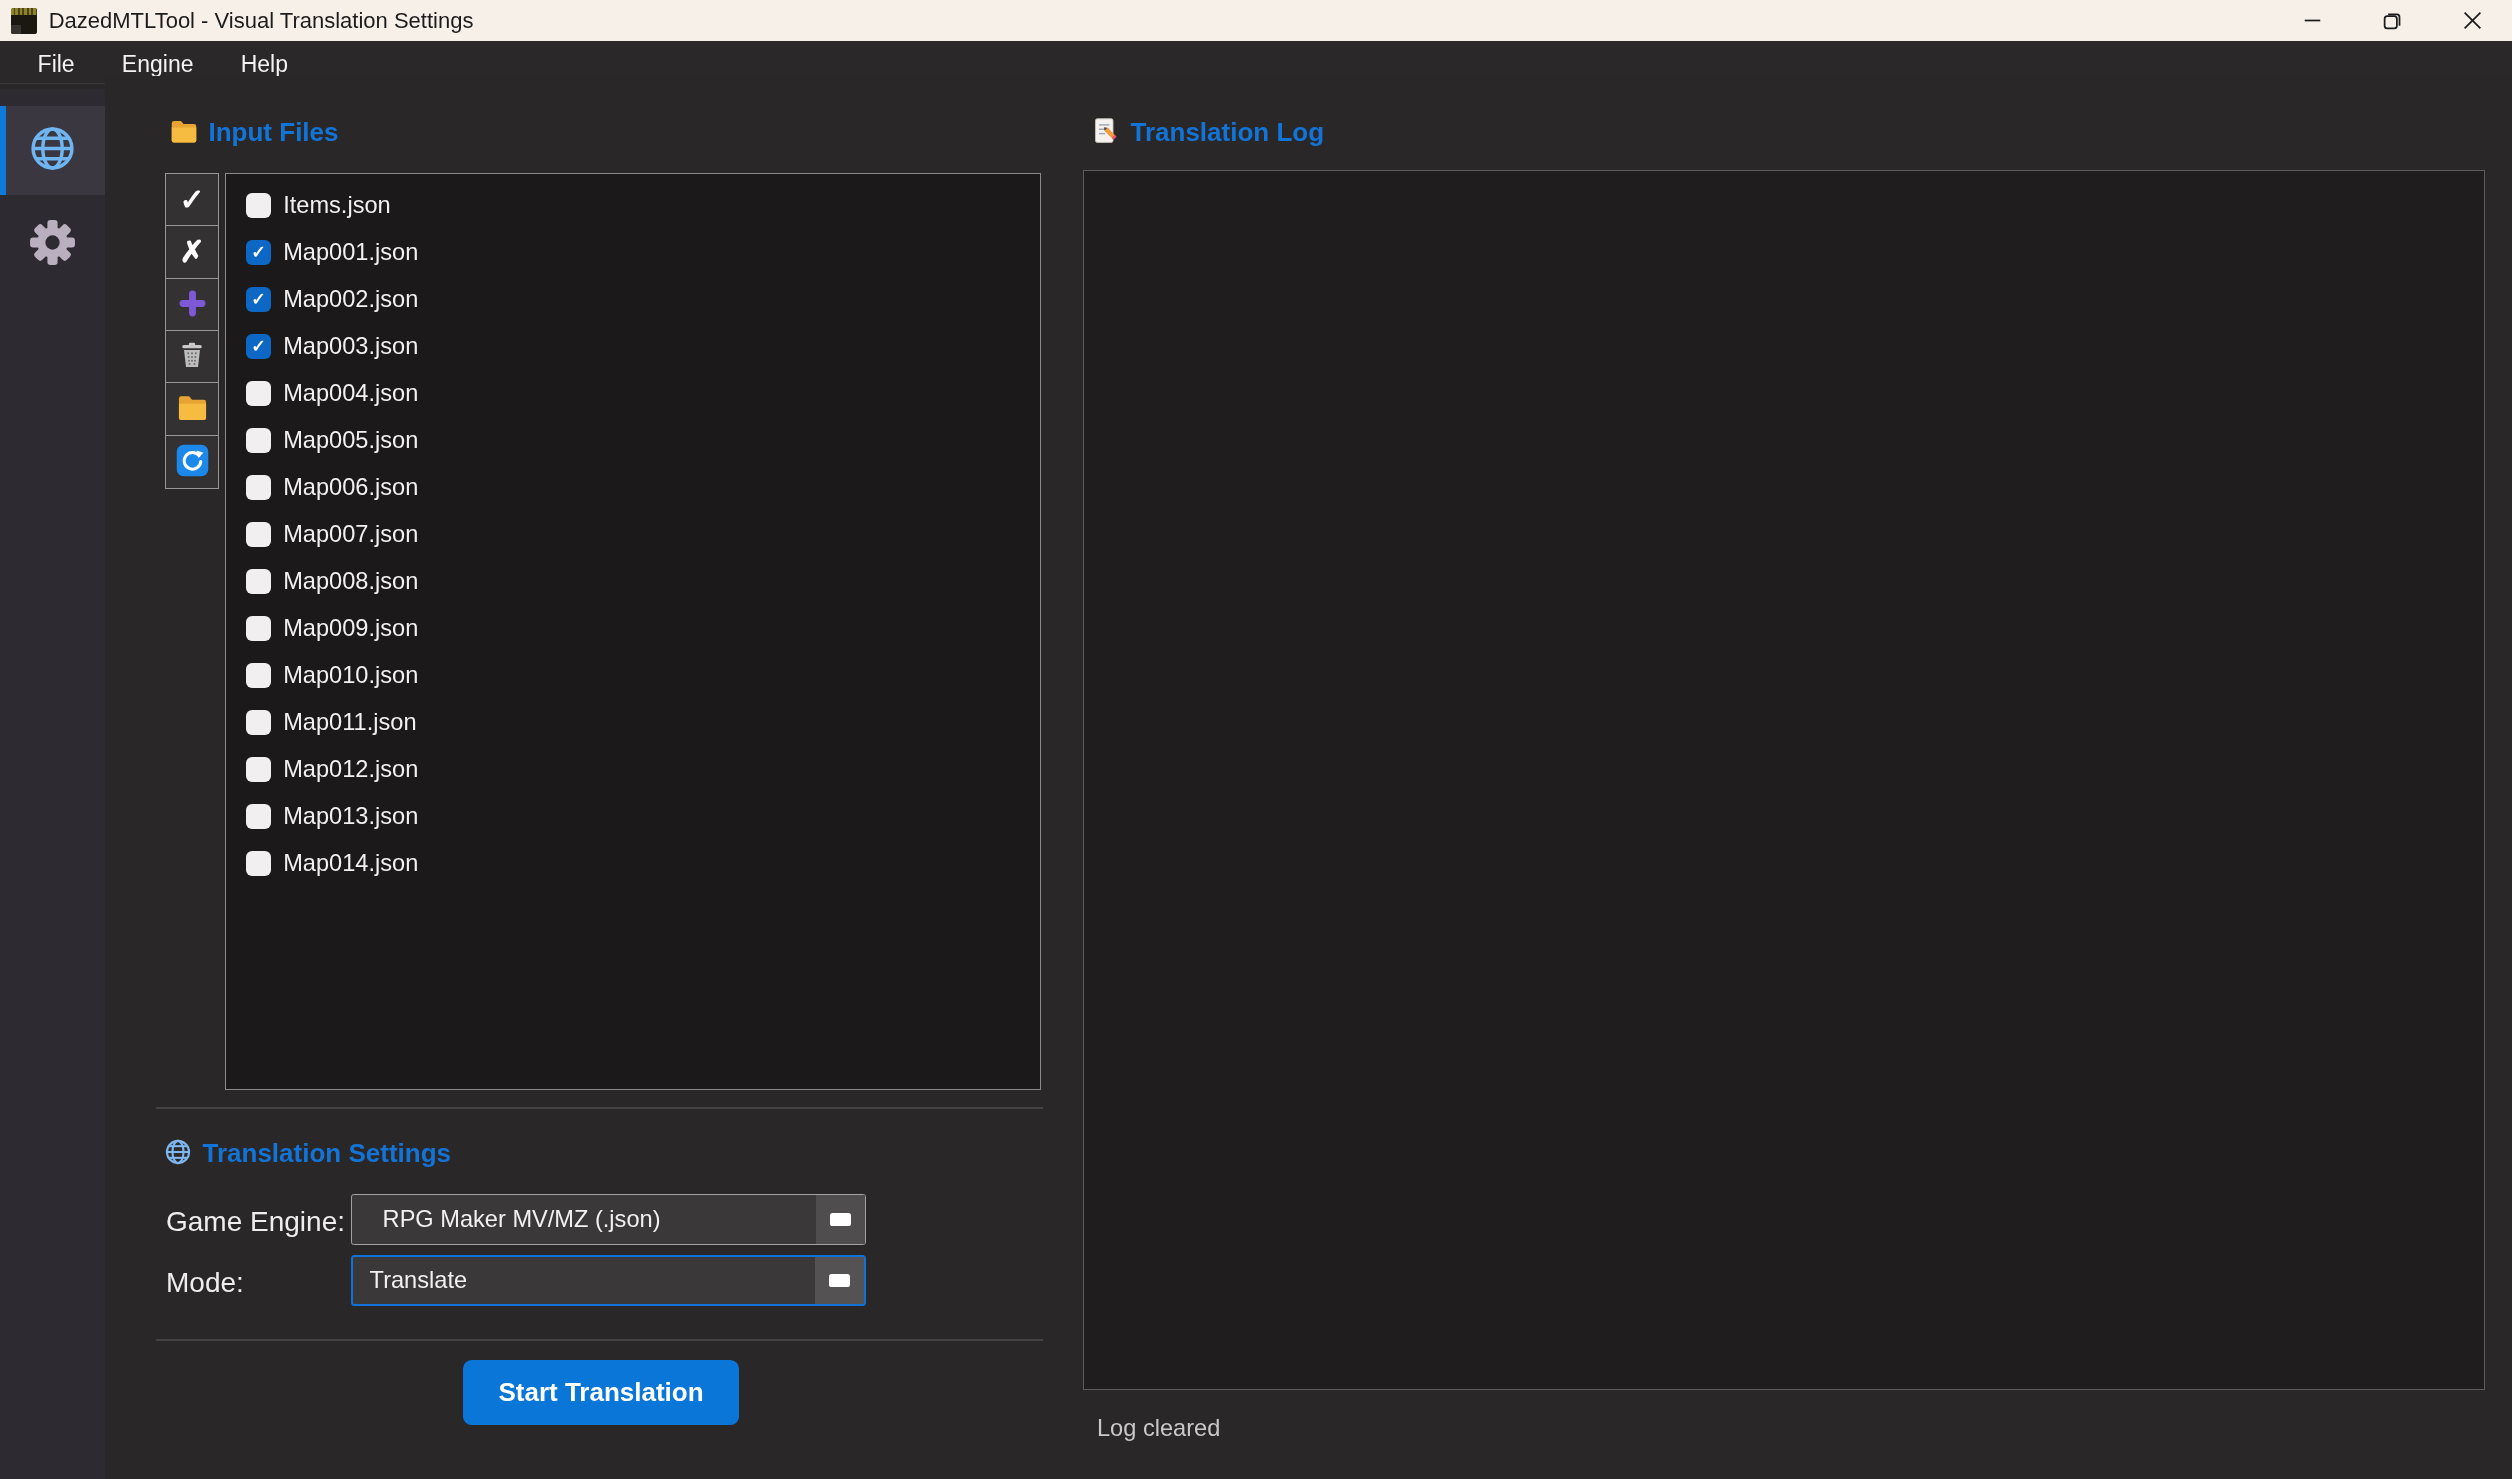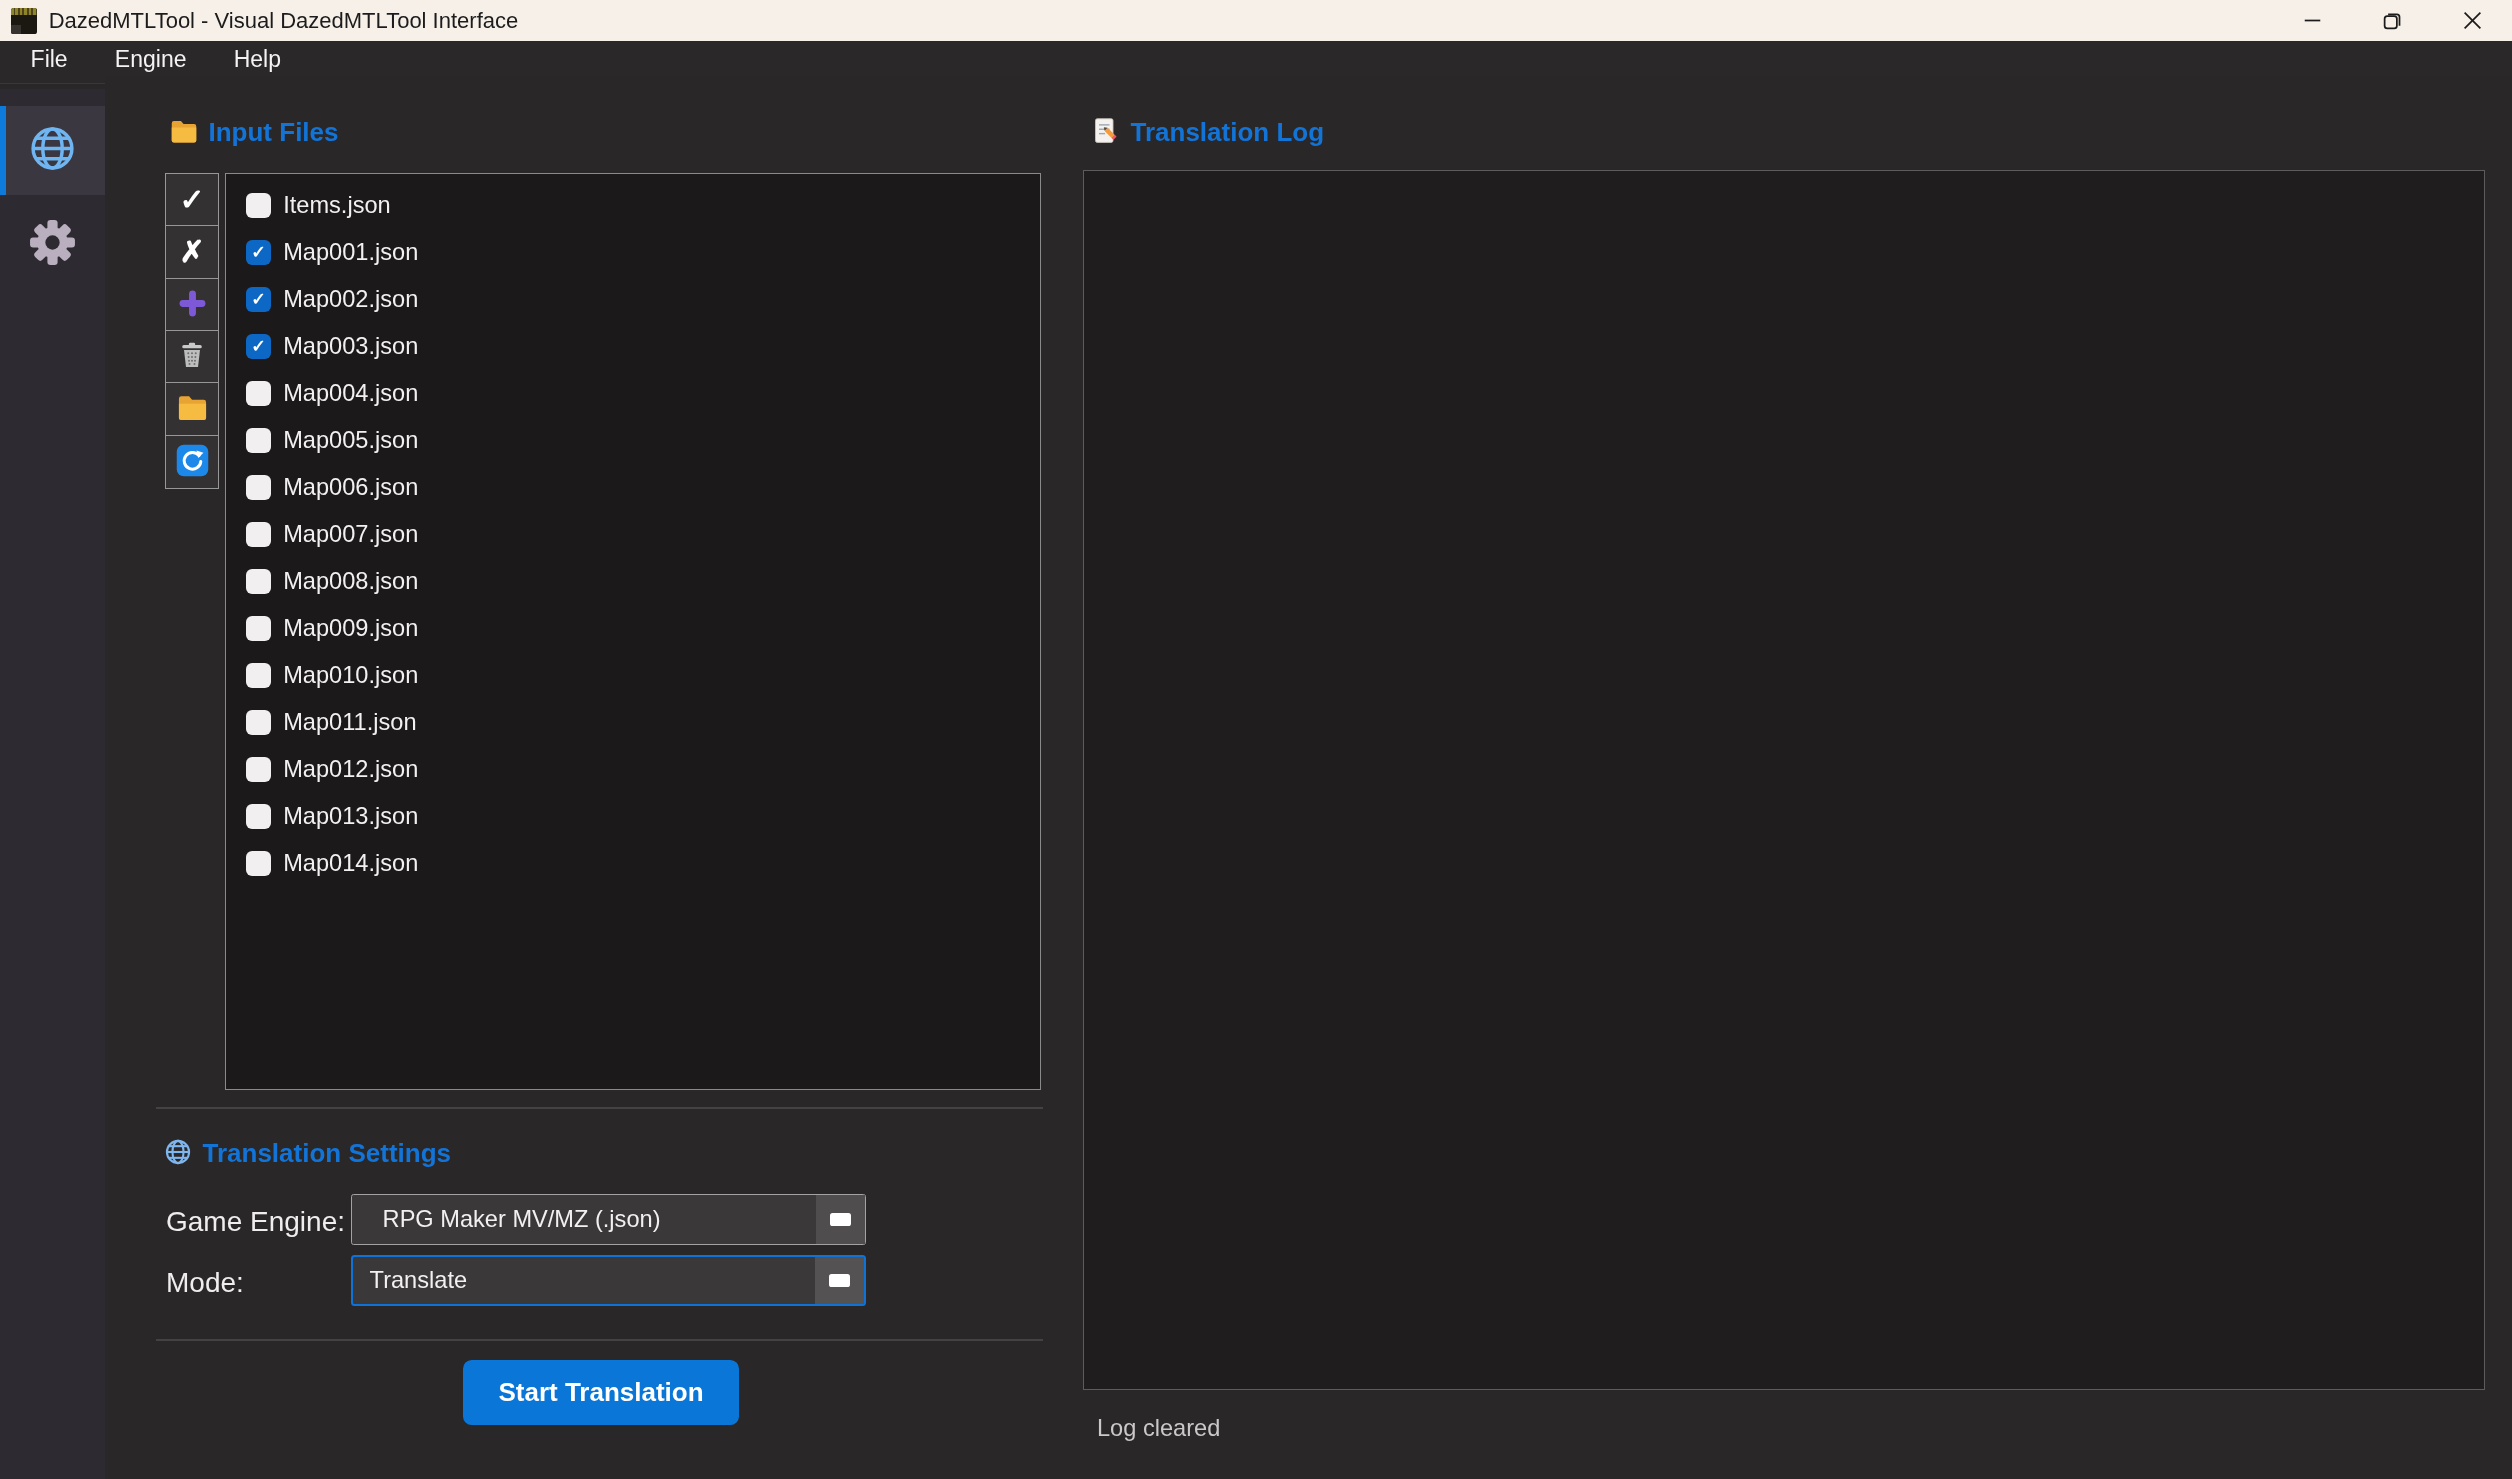--- a/index.html
+++ b/index.html
@@ -17,21 +17,21 @@
   .app-icon::after { content:""; position:absolute; left:0; bottom:0; width:10.5px; height:8.7px;
     background:#35322F; }
   .title-text { margin-left:12.2px; font-size:22px; color:#1C1C1C; }
   .win-controls { margin-left:auto; display:flex; height:100%; }
   .win-btn { width:80px; height:100%; display:flex; align-items:center; justify-content:center; }
   .win-btn svg { display:block; }
 
   
   .menubar { position:absolute; left:0; top:41px; width:2512px; height:43px;
     background:#2B282A; border-bottom:0.9px solid #3A3738;
-    display:flex; align-items:flex-start; padding-left:14px; }
+    display:flex; align-items:flex-end; padding-left:21px; }
   .menu-item { color:#F5F3F4; font-size:23px; padding:5.2px 16.6px; margin-right:14px; }
 
   
   .sidebar { position:absolute; left:0; top:89px; width:105px; height:1390px;
     background:#2D2A31; }
   .side-item { width:105px; height:89px; display:flex; align-items:center;
     justify-content:center; position:relative; margin-top:0; }
   .side-item.first { margin-top:16.6px; }
   .side-item.selected { background:#3A3740; }
   .side-item.selected::before { content:""; position:absolute; left:0; top:0;
@@ -96,21 +96,21 @@
   .log-panel { position:absolute; left:978px; top:94px; width:1402px; height:1220px;
     border:1.7px solid #5E5B5C; background:#201D1F; color:#E8E6E7; font-size:23px;
     padding:12.2px; }
   .log-status { position:absolute; left:992px; top:1339px; color:#CBC8C9; font-size:23.6px; }
 </style>
 </head>
 <body>
 
 <div class="titlebar">
   <div class="app-icon"></div>
-  <div class="title-text">DazedMTLTool - Visual DazedMTLTool Interface</div>
+  <div class="title-text">DazedMTLTool - Visual Translation Settings</div>
   <div class="win-controls">
     <div class="win-btn">
       <span>
         <svg width="19" height="19" viewBox="0 0 22 22">
             <line x1="2" y1="11" x2="20" y2="11" stroke="#1C1C1C" stroke-width="2"></line>
           </svg>
       </span>
     </div>
     <div class="win-btn">
       <span>

